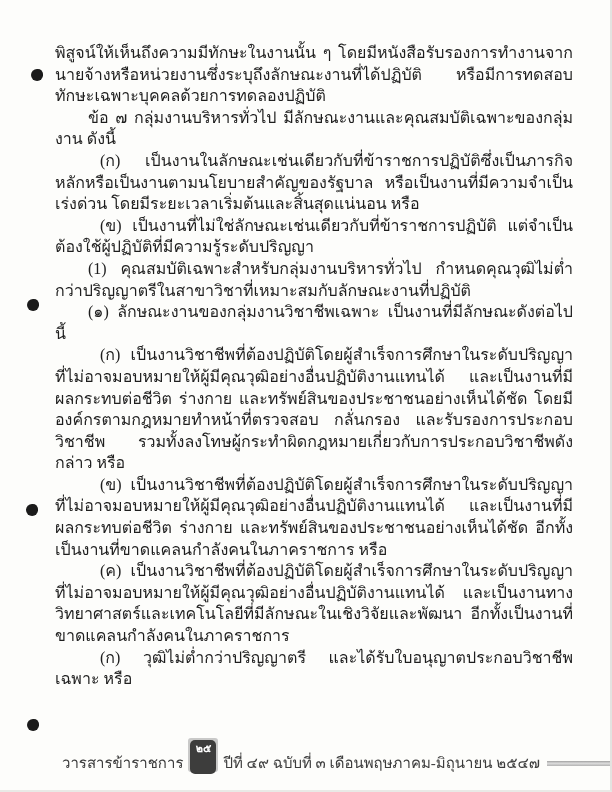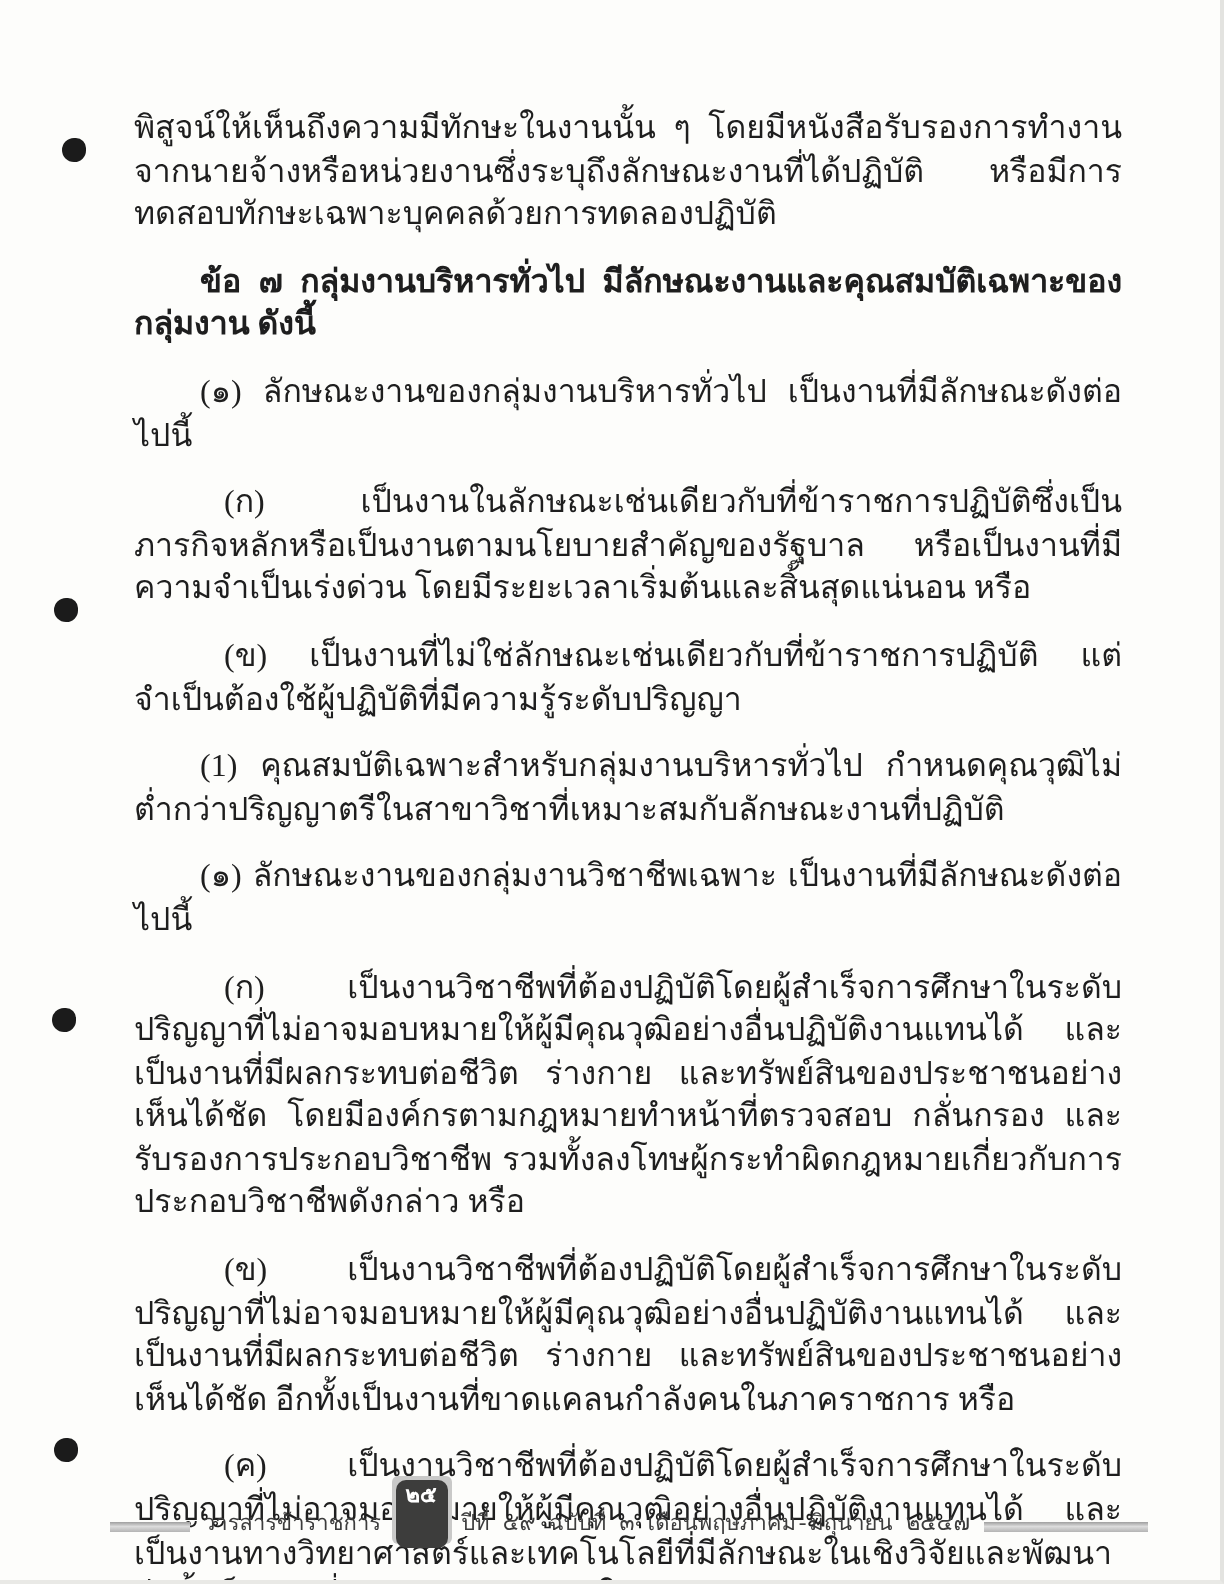--- a/index.html
+++ b/index.html
@@ -20,24 +20,24 @@
   #content {
     position: absolute;
     left: 55px; top: 42px;
     width: 518px;
     color: #1e1e1e;
     font-size: 16px;
     line-height: 21.6px;
     font-weight: 500;
     text-align: justify;
   }
-  #content p { margin: 12px; }
+  #content p { margin: 0; }
   .l1 { text-indent: 33px; }
   .l2 { text-indent: 45px; }
-  .sec-head { font-weight: 700; }
+  .sec-head { font-weight: 400; }
   .gap-a { margin-top: 23px; }
   .gap-b { margin-top: 27px; }
 
   .scan-dot {
     position: absolute;
     width: 12px; height: 12px;
     background: #1b1b1b;
     border-radius: 50% 42% 48% 50%;
   }
   .dot1 { left: 31px; top: 69px; }
@@ -53,22 +53,22 @@
     align-items: flex-end;
   }
   .rule {
     height: 5px;
     background: linear-gradient(#9f9f9f, #dcdcdc 45%, #b3b3b3);
     margin-bottom: 6px;
   }
   .rule-left { flex: 1 1 auto; margin-right: 7px; }
   .rule-right { flex: 0 0 82px; margin-left: 7px; }
   .footer-text {
-    font-family: Liberation Mono, monospace;
-    font-size: 11px;
+    font-family: Liberation Serif, serif;
+    font-size: 15px;
     color: #3c3c3c;
     white-space: nowrap;
     line-height: 14px;
     margin-bottom: 2px;
   }
   #page-badge {
     position: relative;
     flex: 0 0 30px;
     width: 30px; height: 34px;
     margin: 0 5px;
@@ -101,21 +101,20 @@
 <div id="page">
 
   <span class="scan-dot dot1"></span>
   <span class="scan-dot dot2"></span>
   <span class="scan-dot dot3"></span>
   <span class="scan-dot dot4"></span>
 
   <div id="content">
     <p>พิสูจน์ให้เห็นถึงความมีทักษะในงานนั้น ๆ โดยมีหนังสือรับรองการทำงานจากนายจ้างหรือหน่วยงานซึ่งระบุถึงลักษณะงานที่ได้ปฏิบัติ หรือมีการทดสอบทักษะเฉพาะบุคคลด้วยการทดลองปฏิบัติ</p>
     <p class="l1 sec-head gap-a">ข้อ ๗ กลุ่มงานบริหารทั่วไป มีลักษณะงานและคุณสมบัติเฉพาะของกลุ่มงาน ดังนี้</p>
-    <p class="l1">(๑) ลักษณะงานของกลุ่มงานบริหารทั่วไป เป็นงานที่มีลักษณะดังต่อไปนี้</p>
     <p class="l2">(ก) เป็นงานในลักษณะเช่นเดียวกับที่ข้าราชการปฏิบัติซึ่งเป็นภารกิจหลักหรือเป็นงานตามนโยบายสำคัญของรัฐบาล หรือเป็นงานที่มีความจำเป็นเร่งด่วน โดยมีระยะเวลาเริ่มต้นและสิ้นสุดแน่นอน หรือ</p>
     <p class="l2">(ข) เป็นงานที่ไม่ใช่ลักษณะเช่นเดียวกับที่ข้าราชการปฏิบัติ แต่จำเป็นต้องใช้ผู้ปฏิบัติที่มีความรู้ระดับปริญญา</p>
     <p class="l1">(1) คุณสมบัติเฉพาะสำหรับกลุ่มงานบริหารทั่วไป กำหนดคุณวุฒิไม่ต่ำกว่าปริญญาตรีในสาขาวิชาที่เหมาะสมกับลักษณะงานที่ปฏิบัติ</p>
     <p class="l1">(๑) ลักษณะงานของกลุ่มงานวิชาชีพเฉพาะ เป็นงานที่มีลักษณะดังต่อไปนี้</p>
     <p class="l2">(ก) เป็นงานวิชาชีพที่ต้องปฏิบัติโดยผู้สำเร็จการศึกษาในระดับปริญญาที่ไม่อาจมอบหมายให้ผู้มีคุณวุฒิอย่างอื่นปฏิบัติงานแทนได้ และเป็นงานที่มีผลกระทบต่อชีวิต ร่างกาย และทรัพย์สินของประชาชนอย่างเห็นได้ชัด โดยมีองค์กรตามกฎหมายทำหน้าที่ตรวจสอบ กลั่นกรอง และรับรองการประกอบวิชาชีพ รวมทั้งลงโทษผู้กระทำผิดกฎหมายเกี่ยวกับการประกอบวิชาชีพดังกล่าว หรือ</p>
     <p class="l2">(ข) เป็นงานวิชาชีพที่ต้องปฏิบัติโดยผู้สำเร็จการศึกษาในระดับปริญญาที่ไม่อาจมอบหมายให้ผู้มีคุณวุฒิอย่างอื่นปฏิบัติงานแทนได้ และเป็นงานที่มีผลกระทบต่อชีวิต ร่างกาย และทรัพย์สินของประชาชนอย่างเห็นได้ชัด อีกทั้งเป็นงานที่ขาดแคลนกำลังคนในภาคราชการ หรือ</p>
     <p class="l2">(ค) เป็นงานวิชาชีพที่ต้องปฏิบัติโดยผู้สำเร็จการศึกษาในระดับปริญญาที่ไม่อาจมอบหมายให้ผู้มีคุณวุฒิอย่างอื่นปฏิบัติงานแทนได้ และเป็นงานทางวิทยาศาสตร์และเทคโนโลยีที่มีลักษณะในเชิงวิจัยและพัฒนา อีกทั้งเป็นงานที่ขาดแคลนกำลังคนในภาคราชการ</p>
     <p class="l2">(ก) วุฒิไม่ต่ำกว่าปริญญาตรี และได้รับใบอนุญาตประกอบวิชาชีพเฉพาะ หรือ</p>
 
   </div>

